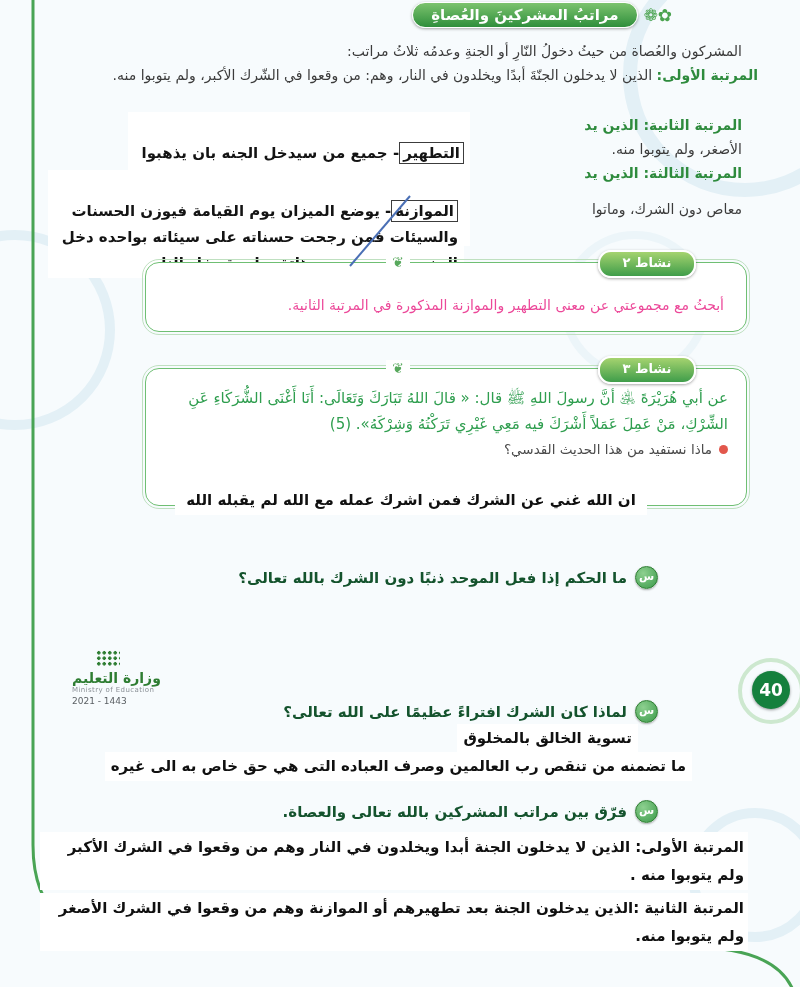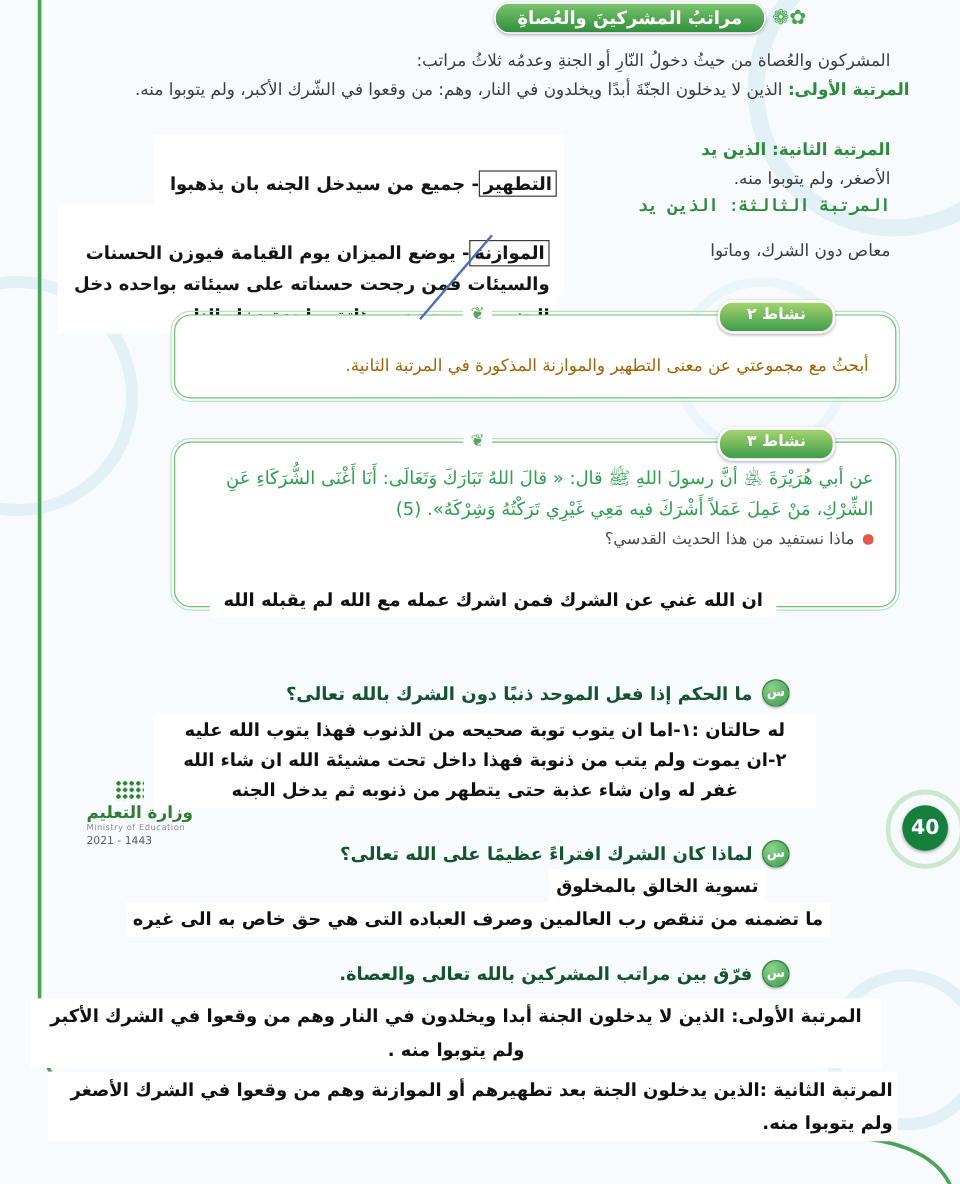--- a/index.html
+++ b/index.html
@@ -39,21 +39,21 @@
     position:absolute;background:#fff;border:1.6px solid #6fbf73;
     outline:1px solid #bfe0c0;outline-offset:2.5px;border-radius:14px;z-index:2;
   }
   .badge{
     position:absolute;width:94px;height:24px;border-radius:13px;z-index:4;
     background:linear-gradient(180deg,#a5d36f,#3f9d4a);
     border:2px solid #fff;box-shadow:0 1px 3px rgba(0,0,0,.35);
     color:#fff;font-weight:bold;font-size:13px;text-align:center;line-height:22px;
   }
   .flourish{position:absolute;top:-9px;left:40%;color:#57a85c;font-size:14px;background:#fff;padding:0 6px;}
-  .act2-text{padding:34px 22px 0 16px;font-size:14px;color:#a16207;text-align:right;}
+  .act2-text{padding:34px 22px 0 16px;font-size:14px;color:#ec4899;text-align:right;}
   .hadith{
     padding:16px 18px 0 18px;color:#2f9e4f;font-size:15px;line-height:26px;text-align:right;
   }
   .bullet-row{display:flex;align-items:center;gap:7px;padding:4px 18px 0 0;font-size:13.5px;color:#4a4a4a;}
   .bullet{width:9px;height:9px;border-radius:50%;background:#e2574c;flex:0 0 auto;}
 
   
   .eval-wrap{position:absolute;left:150px;top:528px;width:472px;height:34px;z-index:2;}
   .eval-bar{
     position:absolute;left:0;top:11px;width:398px;height:13px;border-radius:8px;
@@ -116,21 +116,21 @@
 
   <div class="printed" style="top:64px;right:42px;width:706px;text-align:right;">
     <span class="rank-label">المرتبة الأولى:</span>
     <span>الذين لا يدخلون الجنّةَ أبدًا ويخلدون في النار، وهم: من وقعوا في الشّرك الأكبر، ولم يتوبوا منه.</span>
   </div>
 
   <div class="printed" style="top:114px;right:58px;">
     <span class="rank-label">المرتبة الثانية: الذين يد</span>
   </div>
   <div class="printed" style="top:138px;right:58px;">الأصغر، ولم يتوبوا منه.</div>
-  <div class="printed" style="top:162px;right:58px;font-family:Liberation Mono, monospace;">
+  <div class="printed" style="top:162px;right:58px;">
     <span class="rank-label">المرتبة الثالثة: الذين يد</span>
   </div>
   <div class="printed" style="top:198px;right:58px;">معاص دون الشرك، وماتوا</div>
 
   <div class="hand" style="left:128px;top:112px;width:330px;">
     <span class="term">التطهير</span><span>- جميع من سيدخل الجنه بان يذهبوا الى النار
 حتى يتطهروا من سيئاتهم ويدخلون الجنه . الموازنة</span>
   </div>
   <div class="hand" style="left:48px;top:170px;width:404px;">
     <span class="term">الموازنة</span><span>- يوضع الميزان يوم القيامة فيوزن الحسنات
@@ -157,36 +157,33 @@
       <span>ماذا نستفيد من هذا الحديث القدسي؟</span>
     </div>
   </div>
   <div class="answer" style="left:175px;top:486px;width:460px;text-align:center;">ان الله غني عن الشرك فمن اشرك عمله مع الله لم يقبله الله</div>
 
 
   <div class="q-row" style="top:566px;right:142px;">
     <span class="q-icon">س</span>
     <span>ما الحكم إذا فعل الموحد ذنبًا دون الشرك بالله تعالى؟</span>
   </div>
-  <div class="answer" style="left:128px;top:594px;width:540px;text-align:center;">له حالتان :١-اما ان يتوب توبة صحيحه من الذنوب فهذا يتوب الله عليه
-٢-ان يموت ولم يتب من ذنوبة فهذا داخل تحت مشيئة الله ان شاء الله
-غفر له وان شاء عذبة حتى يتطهر من ذنوبه ثم يدخل الجنه</div>
 
   <div class="q-row" style="top:700px;right:142px;">
     <span class="q-icon">س</span>
     <span>لماذا كان الشرك افتراءً عظيمًا على الله تعالى؟</span>
   </div>
   <div class="answer" style="top:724px;right:162px;">تسوية الخالق بالمخلوق</div>
   <div class="answer" style="top:752px;right:108px;">ما تضمنه من تنقص رب العالمين وصرف العباده التى هي حق خاص به الى غيره</div>
 
   <div class="q-row" style="top:800px;right:142px;">
     <span class="q-icon">س</span>
     <span>فرّق بين مراتب المشركين بالله تعالى والعصاة.</span>
   </div>
-  <div class="typed-answer" style="top:832px;right:66px;width:700px;text-align:center;">المرتبة الأولى: الذين لا يدخلون الجنة أبدا ويخلدون في النار وهم من وقعوا في الشرك الأكبر ولم يتوبوا منه .</div>
+  <div class="typed-answer" style="top:832px;right:52px;width:700px;">المرتبة الأولى: الذين لا يدخلون الجنة أبدا ويخلدون في النار وهم من وقعوا في الشرك الأكبر ولم يتوبوا منه .</div>
   <div class="typed-answer" style="top:893px;right:52px;width:700px;">المرتبة الثانية :الذين يدخلون الجنة بعد تطهيرهم أو الموازنة وهم من وقعوا في الشرك الأصغر ولم يتوبوا منه.</div>
 
   <div class="pn-swirl"></div>
   <div class="pn-circle">40</div>
 
   <div class="ministry">
     <div class="dots"></div>
     <div class="ar">وزارة التعليم</div>
     <div class="en">Ministry of Education</div>
     <div class="yr">2021 - 1443</div>

